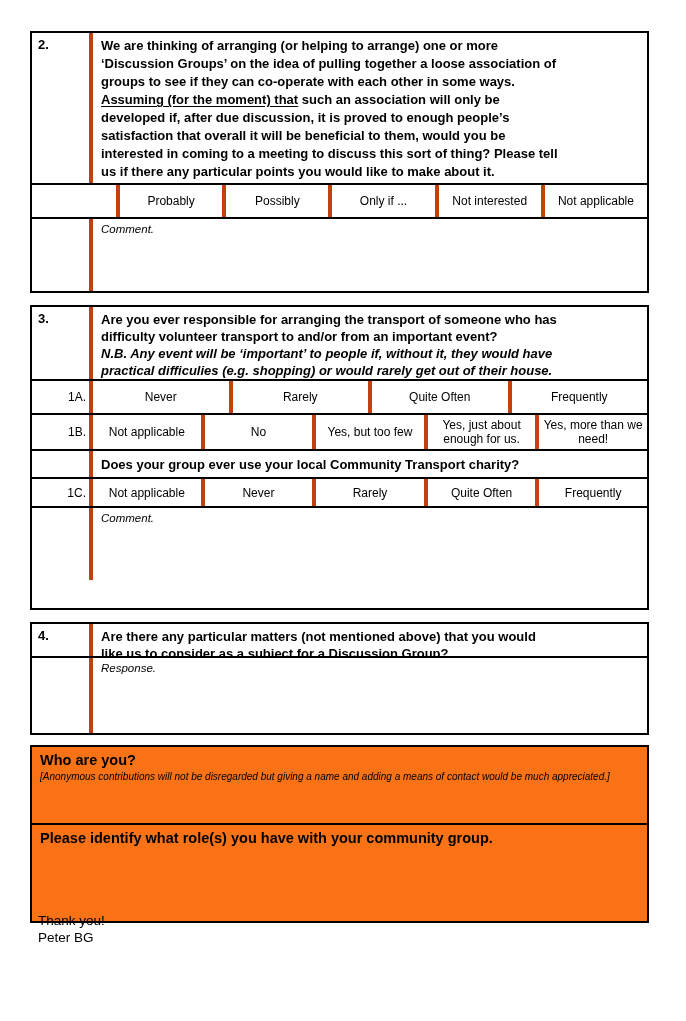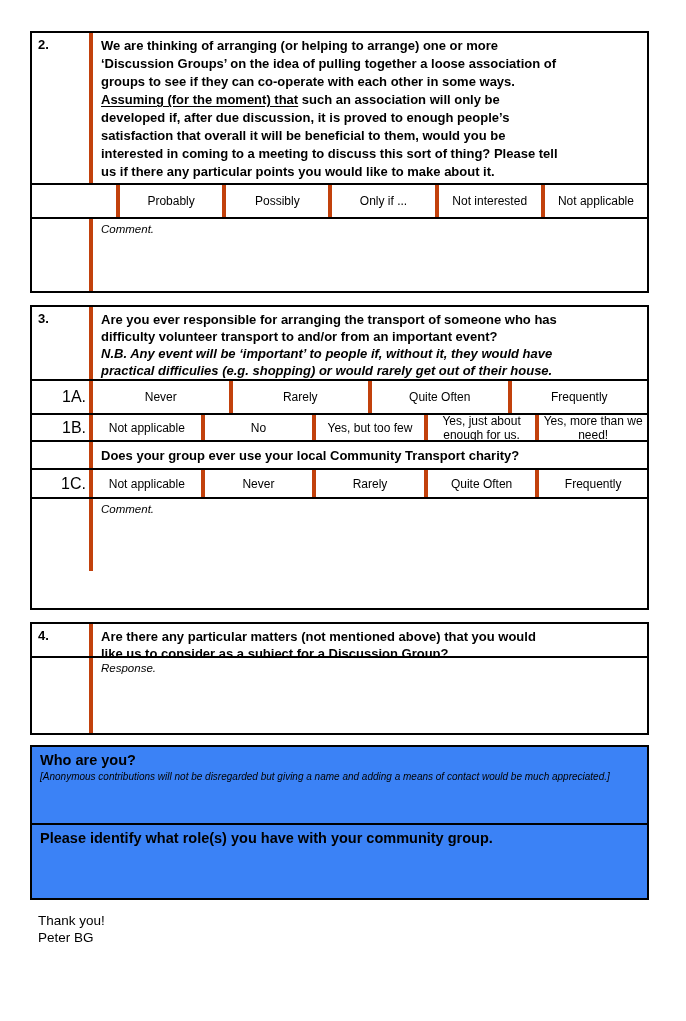--- a/index.html
+++ b/index.html
@@ -11,63 +11,63 @@
     position:absolute;left:30px;width:619px;box-sizing:border-box;
     border:2px solid #000;display:flex;flex-direction:column;background:#fff;
   }
   .trow{display:flex;box-sizing:border-box;border-top:2px solid #000;min-height:0;}
   .trow.first{border-top:none;}
   .tcell{box-sizing:border-box;border-left:4px solid #c2410c;min-width:0;overflow:hidden;}
   .tcell.first{border-left:none;}
   .numcol{flex:0 0 57px;}
   .grow{flex:1 1 0;}
   .rownum-main{padding:4px 0 0 6px;font-weight:bold;font-size:13px;}
-  .rownum-sub{display:flex;align-items:center;justify-content:flex-end;padding-right:3px;font-size:16px;}
+  .rownum-sub{display:flex;align-items:center;justify-content:flex-end;padding-right:3px;font-size:12px;}
   .qtext{padding:4px 0 0 8px;font-weight:bold;font-size:13px;line-height:18px;}
   .qtext .ln{white-space:nowrap;}
   .lh17{line-height:17px;}
   .uline{text-decoration:underline;text-underline-offset:2px;}
   .noteln{font-style:italic;}
   .opt{
     display:flex;align-items:center;justify-content:center;text-align:center;
     font-size:12px;line-height:14px;padding:1px 3px;
   }
   .subq{
     display:flex;align-items:center;font-weight:bold;font-size:13px;
     padding-left:8px;white-space:nowrap;
   }
   .freeform{padding:4px 8px;font-size:11.5px;}
   .freeform .lbl{font-style:italic;}
   .wbox{
     position:absolute;left:30px;width:619px;box-sizing:border-box;
-    border:2px solid #000;background:#3b82f6;padding:4px 8px;
+    border:2px solid #000;background:#f97316;padding:4px 8px;
     display:flex;flex-direction:column;
   }
   .wtitle{font-weight:bold;font-size:14.5px;line-height:18px;}
   .wnote{font-style:italic;font-size:10px;line-height:13px;padding-top:1px;}
   .writearea{flex:1 1 auto;}
   .closing{position:absolute;left:38px;top:913px;font-size:13.5px;line-height:16.5px;}
   
   #q2{top:31px;height:262px;}
   #q2 .r-text{height:150px;}
   #q2 .r-opts{height:34px;padding-left:27px;}
   #q2 .r-comment{height:74px;}
   #q3{top:305px;height:305px;}
   #q3 .r-text{height:72px;}
   #q3 .r-1a{height:34px;}
   #q3 .r-sub1{height:28px;}
-  #q3 .r-1b{height:27px;}
+  #q3 .r-1b{height:36px;}
   #q3 .r-sub2{height:28px;}
   #q3 .r-1c{height:29px;}
   #q3 .r-comment{height:74px;}
   #q4{top:622px;height:113px;}
   #q4 .r-text{height:36px;}
   #q4 .r-response{height:87px;}
   #who{top:745px;height:80px;}
-  #role{top:823px;height:77px;}
+  #role{top:823px;height:100px;}
 </style>
 </head>
 <body>
 
 <div class="page">
 
   <div class="tbl" id="q2">
     <div class="trow first r-text">
       <div class="tcell first numcol rownum-main">2.</div>
       <div class="tcell grow qtext">

